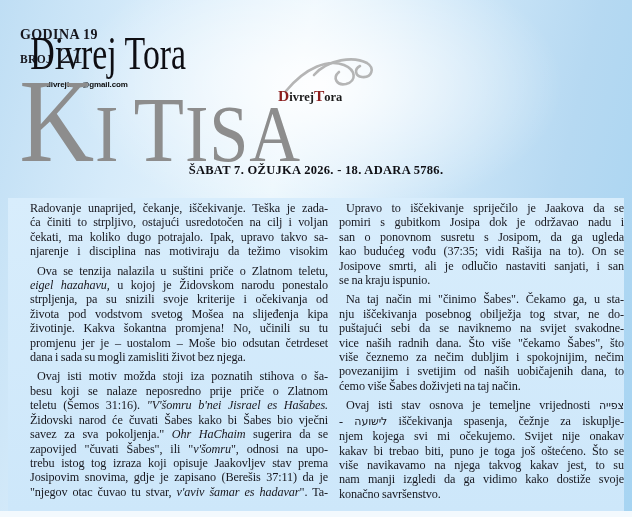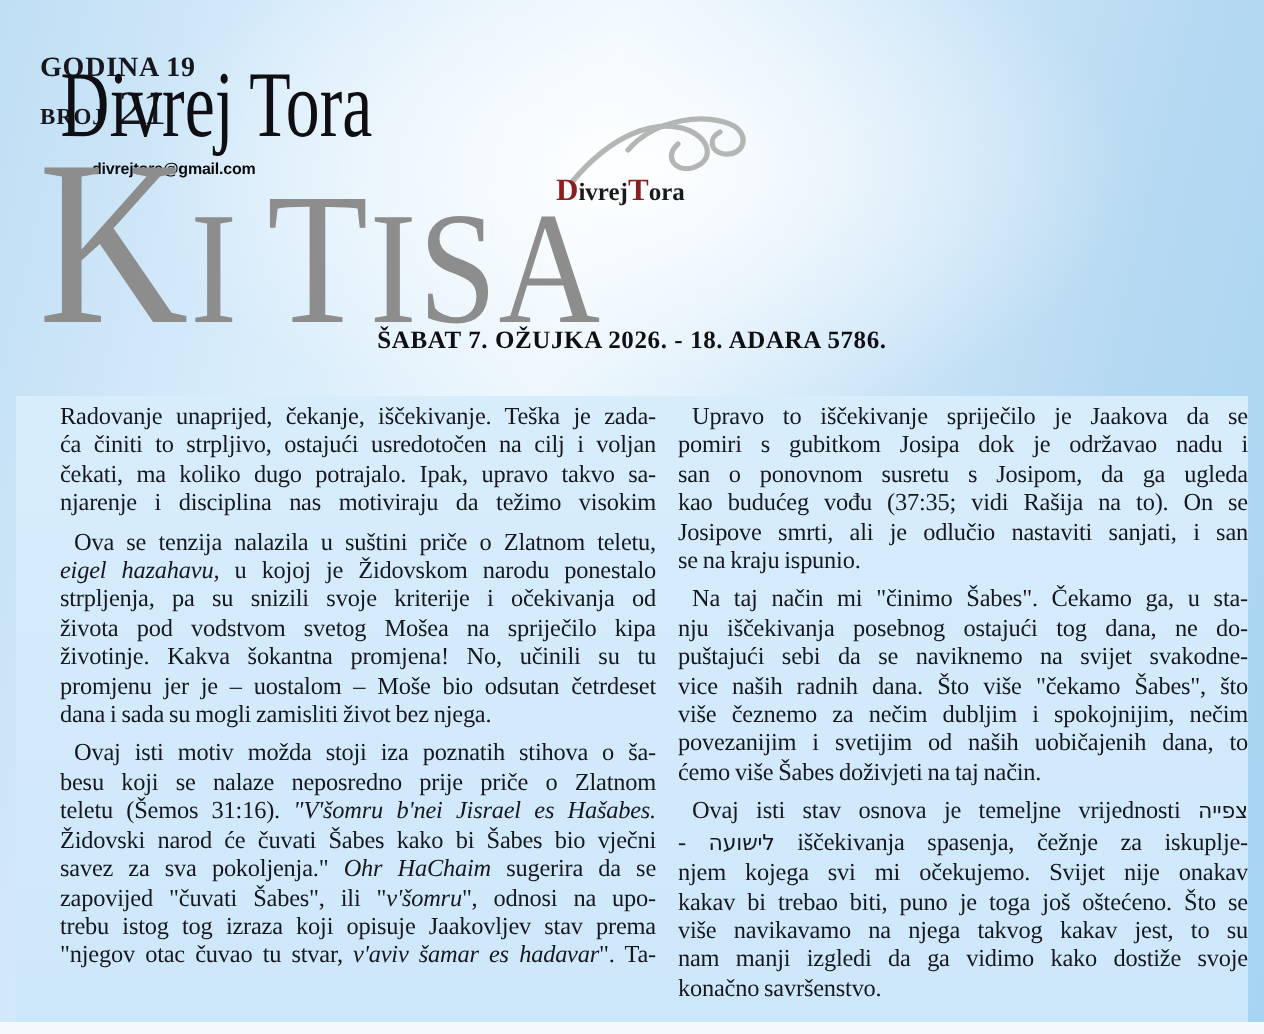--- a/index.html
+++ b/index.html
@@ -87,48 +87,49 @@
       <p class="para">
         <span class="tline"><span>Radovanje unaprijed, čekanje, iščekivanje. Teška je zada-</span></span>
         <span class="tline"><span>ća činiti to strpljivo, ostajući usredotočen na cilj i voljan</span></span>
         <span class="tline"><span>čekati, ma koliko dugo potrajalo. Ipak, upravo takvo sa-</span></span>
         <span class="tline"><span>njarenje i disciplina nas motiviraju da težimo visokim</span></span>
       </p>
       <p class="para">
         <span class="tline ind"><span>Ova se tenzija nalazila u suštini priče o Zlatnom teletu,</span></span>
         <span class="tline"><i>eigel hazahavu,</i><span> u kojoj je Židovskom narodu ponestalo</span></span>
         <span class="tline"><span>strpljenja, pa su snizili svoje kriterije i očekivanja od</span></span>
-        <span class="tline"><span>života pod vodstvom svetog Mošea na spriječilo kipa</span></span>
+        <span class="tline"><span>života pod vodstvom svetog Mošea na slijeđenja kipa</span></span>
         <span class="tline"><span>životinje. Kakva šokantna promjena! No, učinili su tu</span></span>
         <span class="tline"><span>promjenu jer je – uostalom – Moše bio odsutan četrdeset</span></span>
         <span class="tline tlast"><span>dana i sada su mogli zamisliti život bez njega.</span></span>
       </p>
       <p class="para">
         <span class="tline ind"><span>Ovaj isti motiv možda stoji iza poznatih stihova o ša-</span></span>
         <span class="tline"><span>besu koji se nalaze neposredno prije priče o Zlatnom</span></span>
         <span class="tline"><span>teletu (Šemos 31:16). </span><i>"V'šomru b'nei Jisrael es Hašabes.</i></span>
         <span class="tline"><span>Židovski narod će čuvati Šabes kako bi Šabes bio vječni</span></span>
         <span class="tline"><span>savez za sva pokoljenja." </span><i>Ohr HaChaim</i><span> sugerira da se</span></span>
         <span class="tline"><span>zapovijed "čuvati Šabes", ili "</span><i>v'šomru</i><span>", odnosi na upo-</span></span>
         <span class="tline"><span>trebu istog tog izraza koji opisuje Jaakovljev stav prema</span></span>
+        <span class="tline"><span>Josipovim snovima, gdje je zapisano (Berešis 37:11) da je</span></span>
         <span class="tline"><span>"njegov otac čuvao tu stvar, </span><i>v'aviv šamar es hadavar</i><span>". Ta-</span></span>
       </p>
     </div>
   <div class="col col-right">
       <p class="para">
         <span class="tline ind"><span>Upravo to iščekivanje spriječilo je Jaakova da se</span></span>
         <span class="tline"><span>pomiri s gubitkom Josipa dok je održavao nadu i</span></span>
         <span class="tline"><span>san o ponovnom susretu s Josipom, da ga ugleda</span></span>
         <span class="tline"><span>kao budućeg vođu (37:35; vidi Rašija na to). On se</span></span>
         <span class="tline"><span>Josipove smrti, ali je odlučio nastaviti sanjati, i san</span></span>
         <span class="tline tlast"><span>se na kraju ispunio.</span></span>
       </p>
       <p class="para">
         <span class="tline ind"><span>Na taj način mi "činimo Šabes". Čekamo ga, u sta-</span></span>
-        <span class="tline"><span>nju iščekivanja posebnog ostajući tog dana, ne do-</span></span>
+        <span class="tline"><span>nju iščekivanja posebnog obilježja tog stvar, ne do-</span></span>
         <span class="tline"><span>puštajući sebi da se naviknemo na svijet svakodne-</span></span>
         <span class="tline"><span>vice naših radnih dana. Što više "čekamo Šabes", što</span></span>
         <span class="tline"><span>više čeznemo za nečim dubljim i spokojnijim, nečim</span></span>
         <span class="tline"><span>povezanijim i svetijim od naših uobičajenih dana, to</span></span>
         <span class="tline tlast"><span>ćemo više Šabes doživjeti na taj način.</span></span>
       </p>
       <p class="para">
         <span class="tline ind"><span>Ovaj isti stav osnova je temeljne vrijednosti </span><span class="heb">צפייה</span></span>
         <span class="tline"><span>- </span><span class="heb">לישועה</span><span> iščekivanja spasenja, čežnje za iskuplje-</span></span>
         <span class="tline"><span>njem kojega svi mi očekujemo. Svijet nije onakav</span></span>

